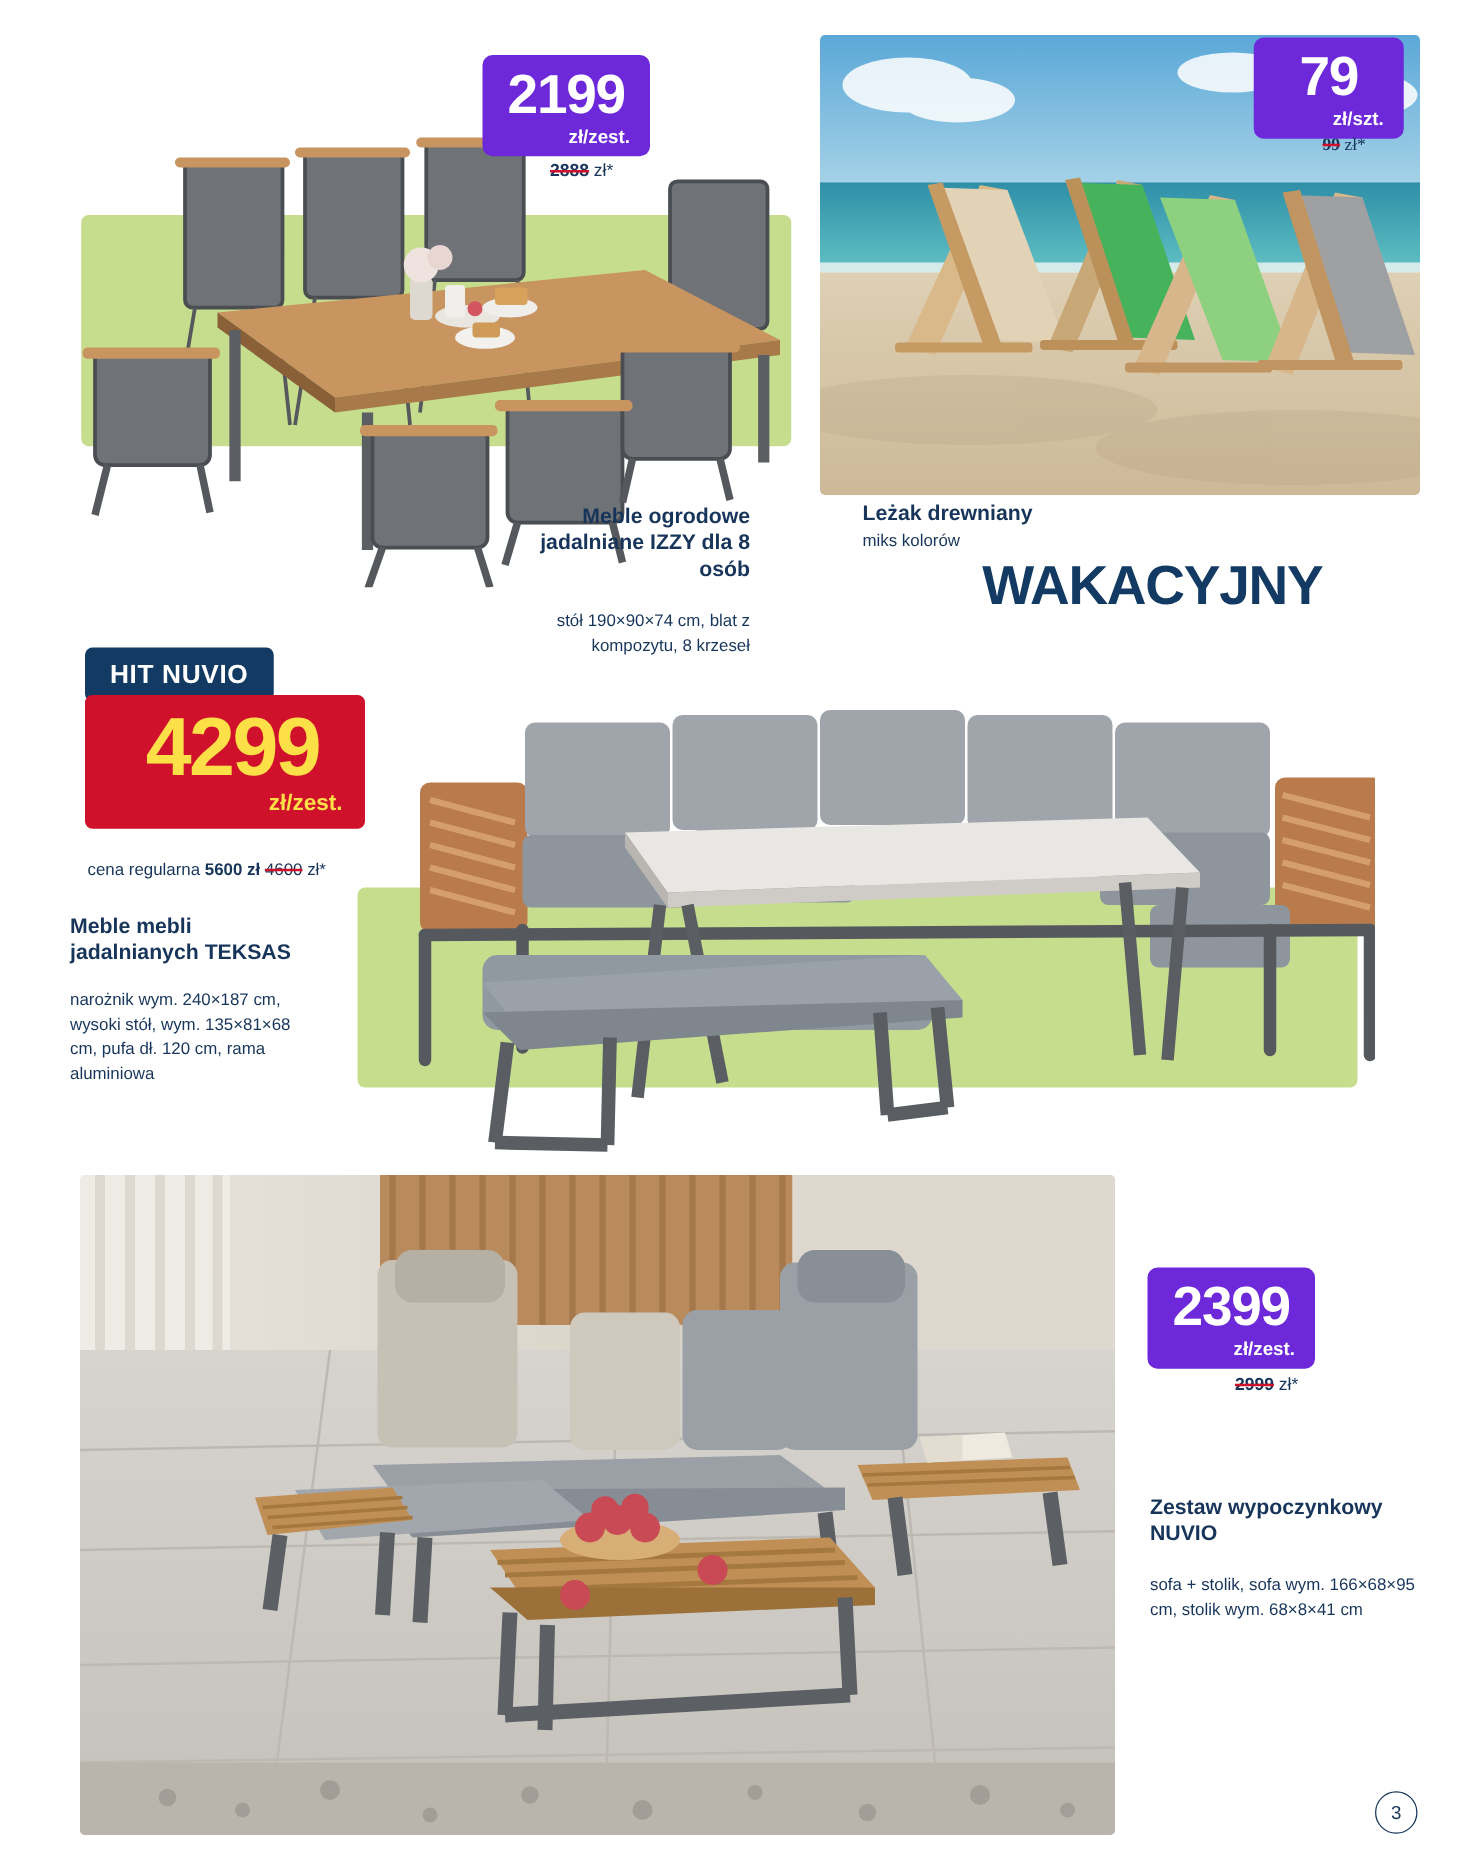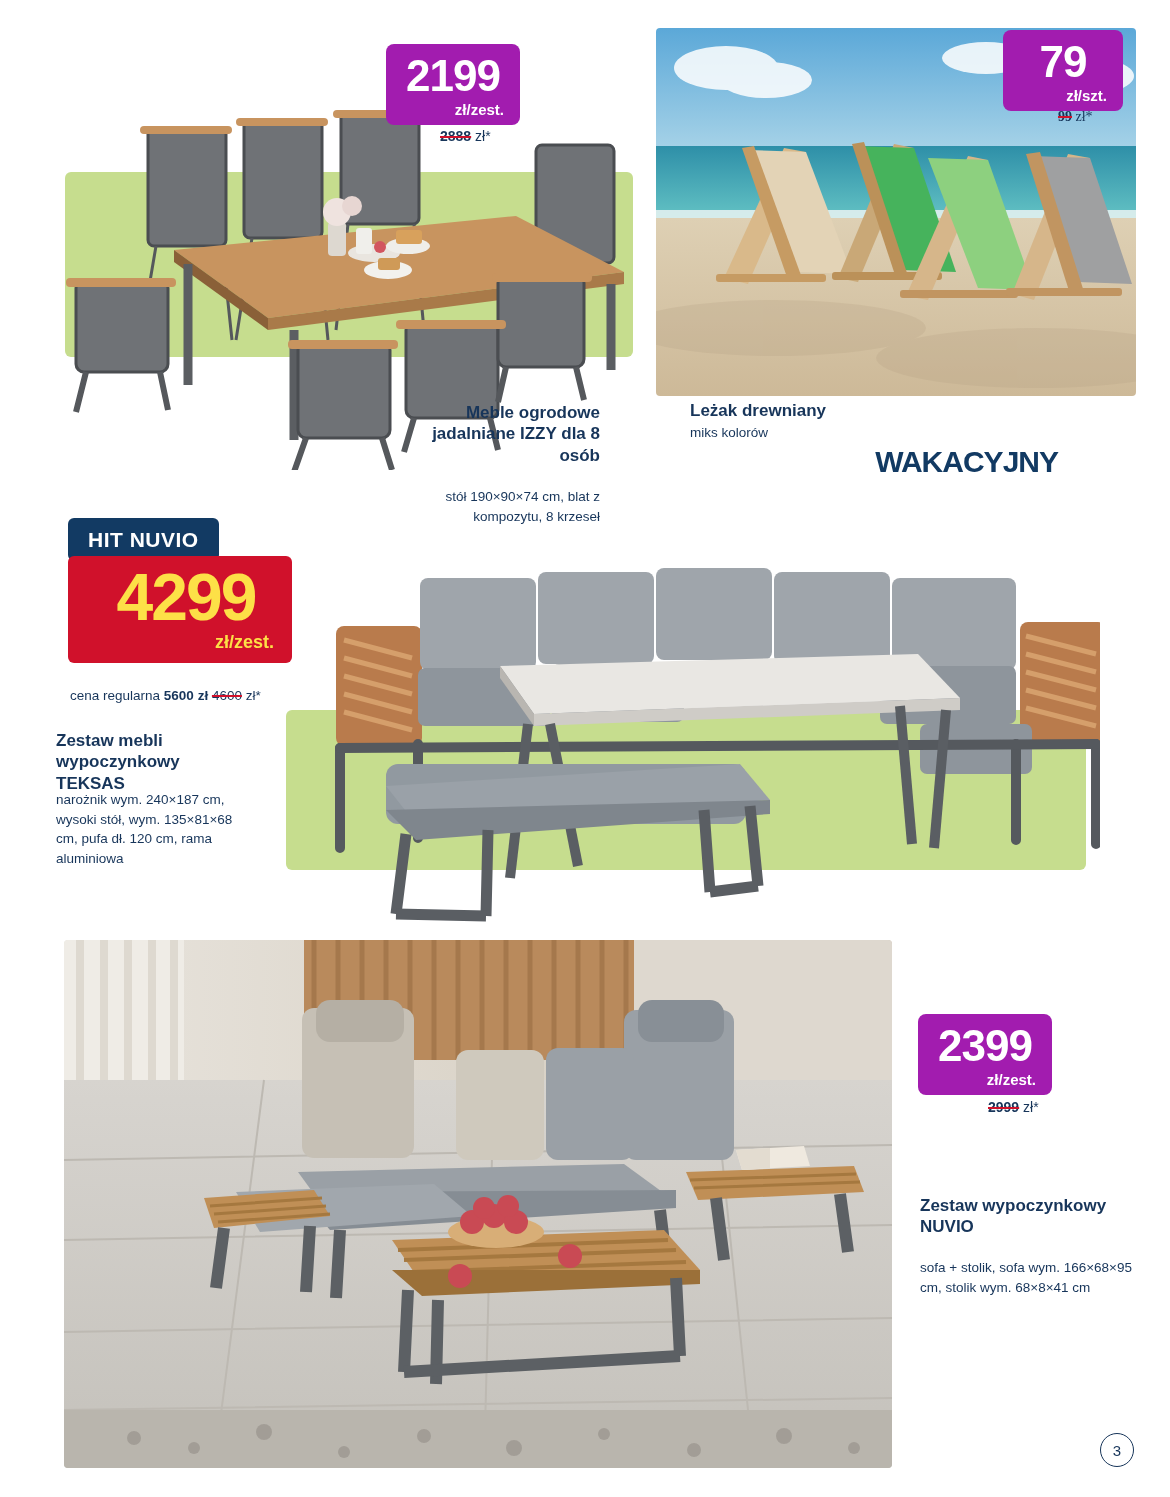--- a/index.html
+++ b/index.html
@@ -22,21 +22,21 @@
     border-radius: 6px;
   }
   .photo {
     position: absolute;
     overflow: hidden;
   }
 
   
   .price-badge {
     position: absolute;
-    background: #a21caf;
+    background: #6d28d9;
     color: #ffffff;
     border-radius: 8px;
     text-align: center;
     padding: 10px 16px 8px 16px;
     line-height: 1;
   }
   .price-badge .amount {
     font-size: 44px;
     font-weight: bold;
     letter-spacing: -1px;
@@ -125,21 +125,21 @@
 
   
   .headline {
     position: absolute;
     color: #123a63;
     font-weight: bold;
     letter-spacing: -1px;
     line-height: .95;
     text-align: right;
   }
-  .headline .l1 { font-size: 30px; display: block; }
+  .headline .l1 { font-size: 44px; display: block; }
   .headline .l2 { font-size: 70px; display: block; }
 
   
   .page-num {
     position: absolute;
     right: 36px; bottom: 30px;
     width: 34px; height: 34px;
     border: 1px solid #17355a;
     border-radius: 50%;
     display: flex; align-items: center; justify-content: center;
@@ -312,21 +312,21 @@
 <div class="hit-price" style="left:68px; top:556px; width:224px;">
   <span class="amount">4299</span>
   <span class="unit">zł/zest.</span>
 </div>
 <div class="regular-price" style="left:70px; top:688px;">
   <span>cena regularna</span>
   <b>5600 zł</b>
   <span class="struck">4600</span>
   <span>zł*</span>
 </div>
-<div class="prod-title" style="left:56px; top:730px; width:190px;">Zestaw mebli wypoczynkowy TEKSAS</div>
+<div class="prod-title" style="left:56px; top:730px; width:190px;">Meble mebli jadalnianych TEKSAS</div>
 <div class="prod-desc" style="left:56px; top:790px; width:180px;">narożnik wym. 240×187 cm, wysoki stół, wym. 135×81×68 cm, pufa dł. 120 cm, rama aluminiowa</div>
 
 <div class="green-panel abs" style="left:286px; top:710px; width:800px; height:160px;"></div>
 
 <div class="photo" style="left:300px; top:548px; width:800px; height:410px;">
   <svg viewBox="0 0 800 410" width="800" height="410" aria-hidden="true">
 
     <g>
       <rect x="36" y="78" width="86" height="120" rx="8" fill="#b97b4c"></rect>
       <g stroke="#d9a36f" stroke-width="5" opacity=".9">

